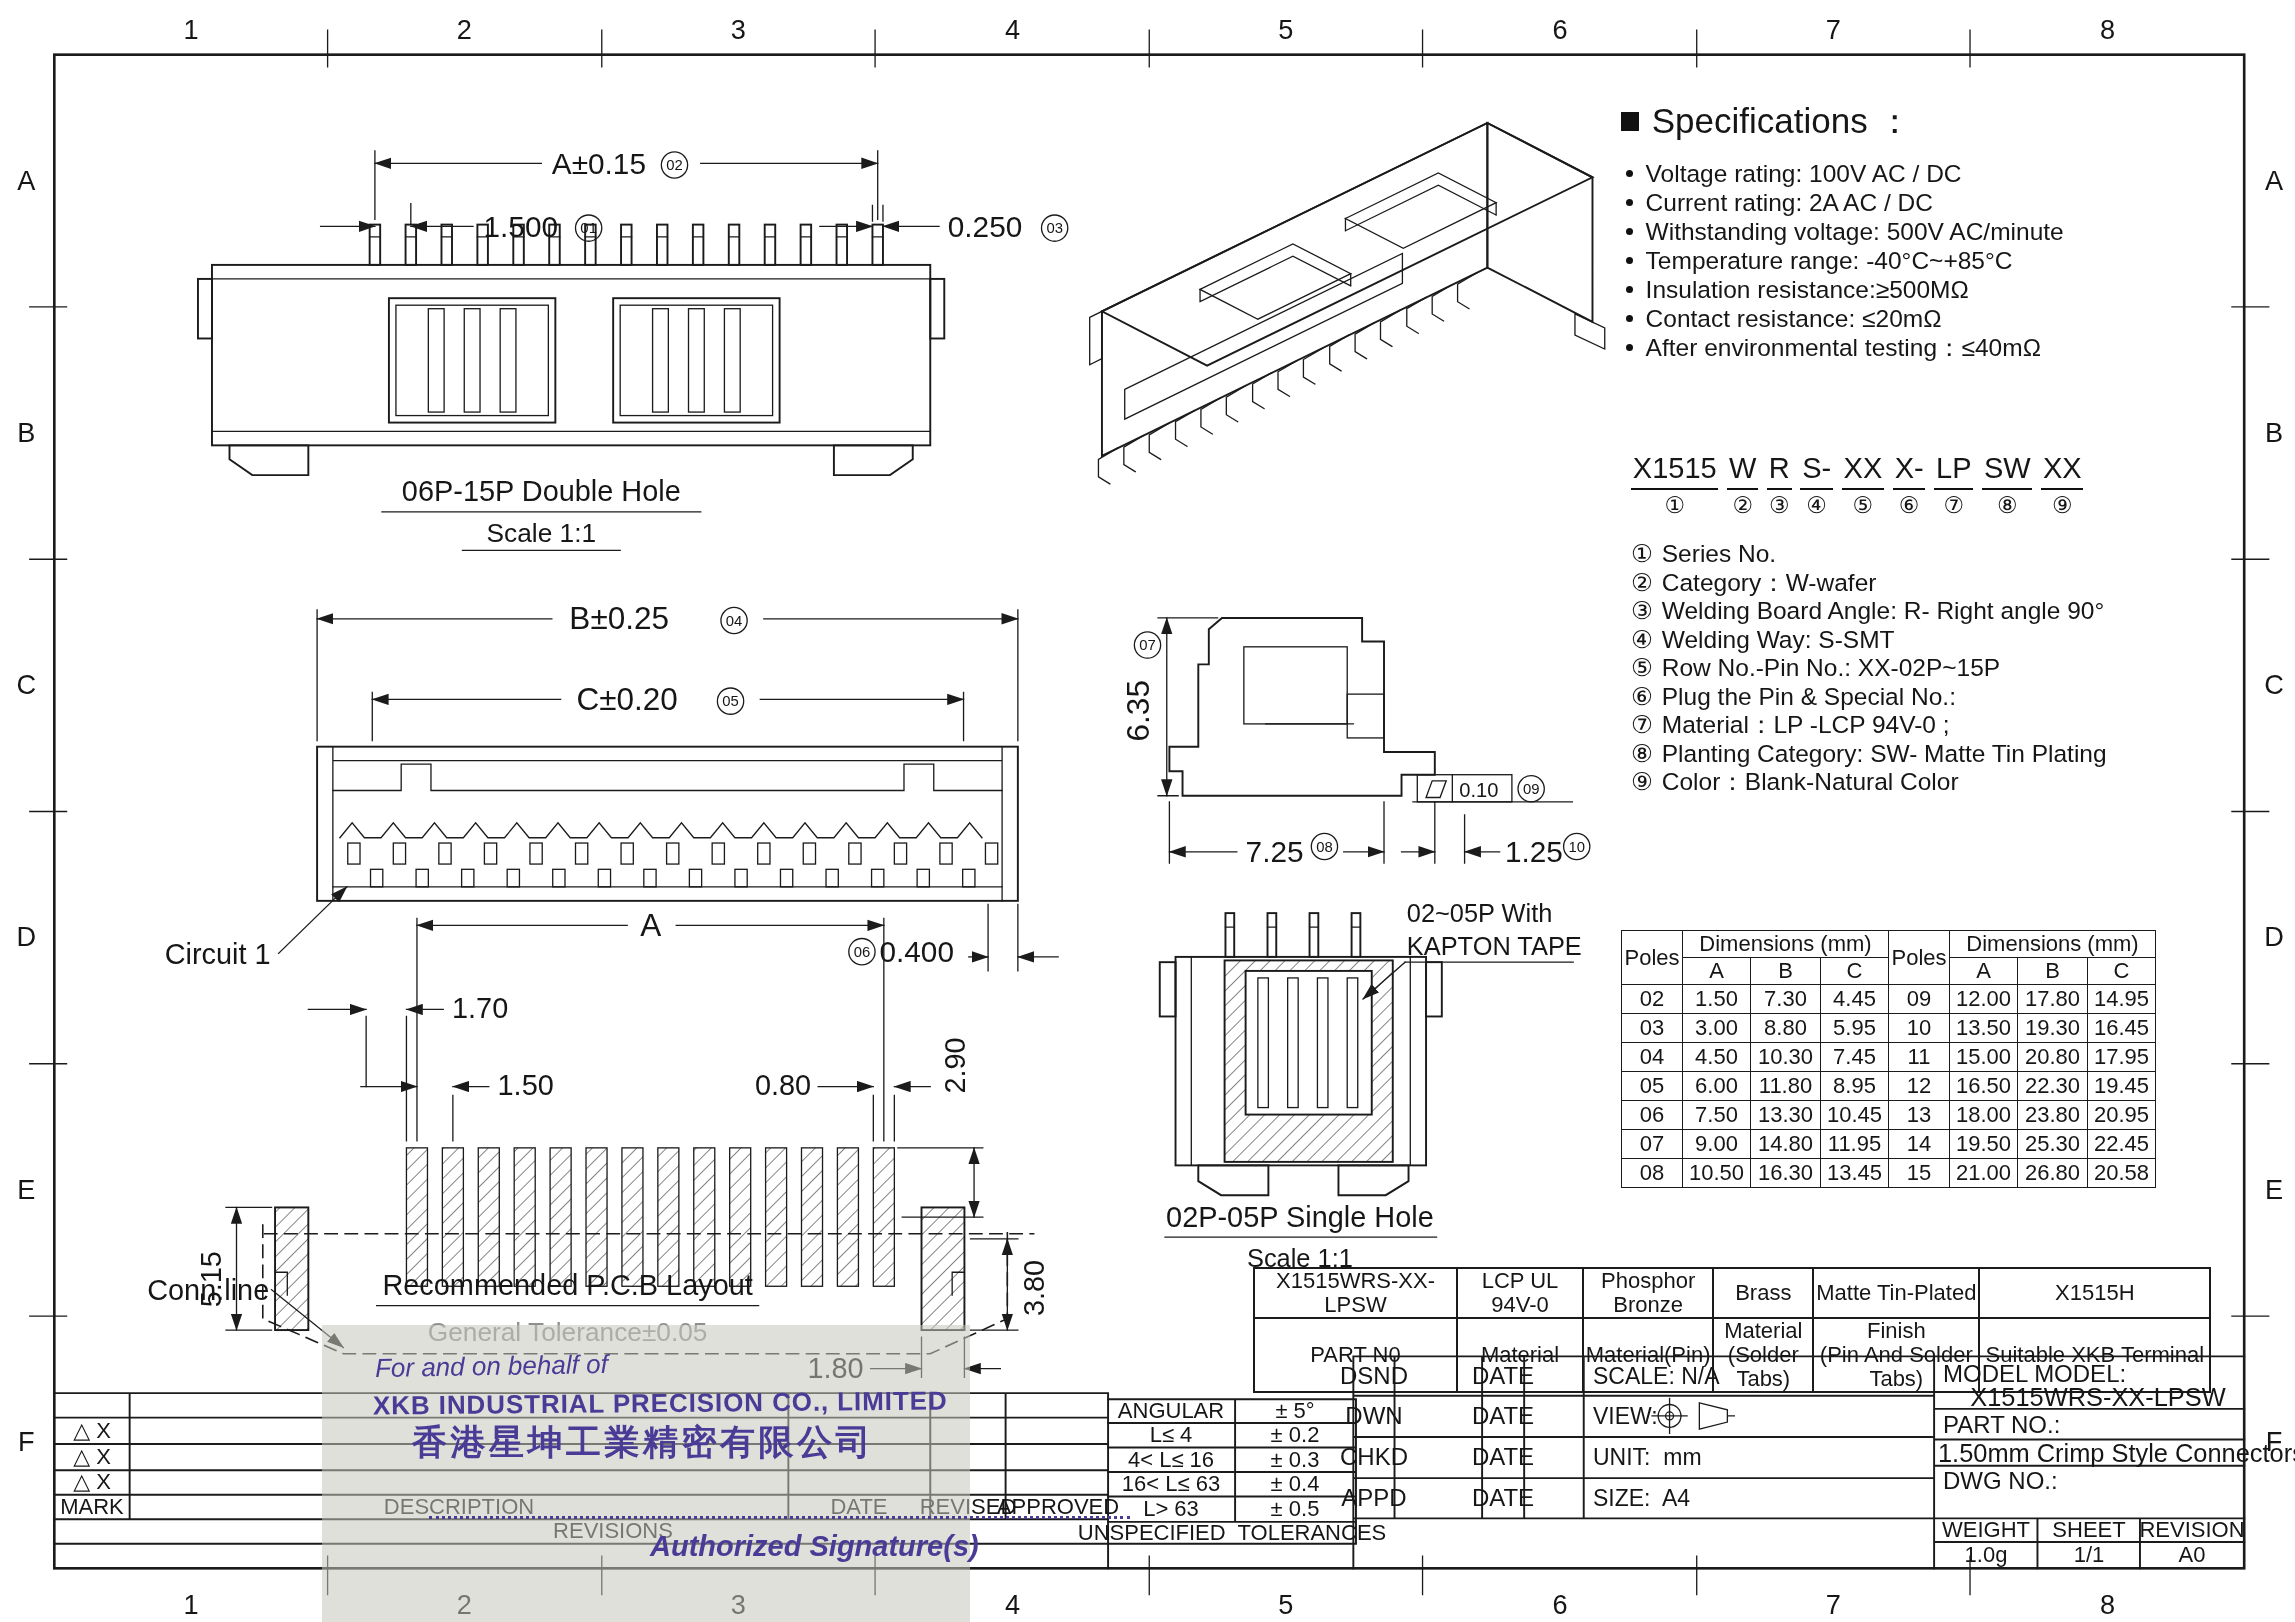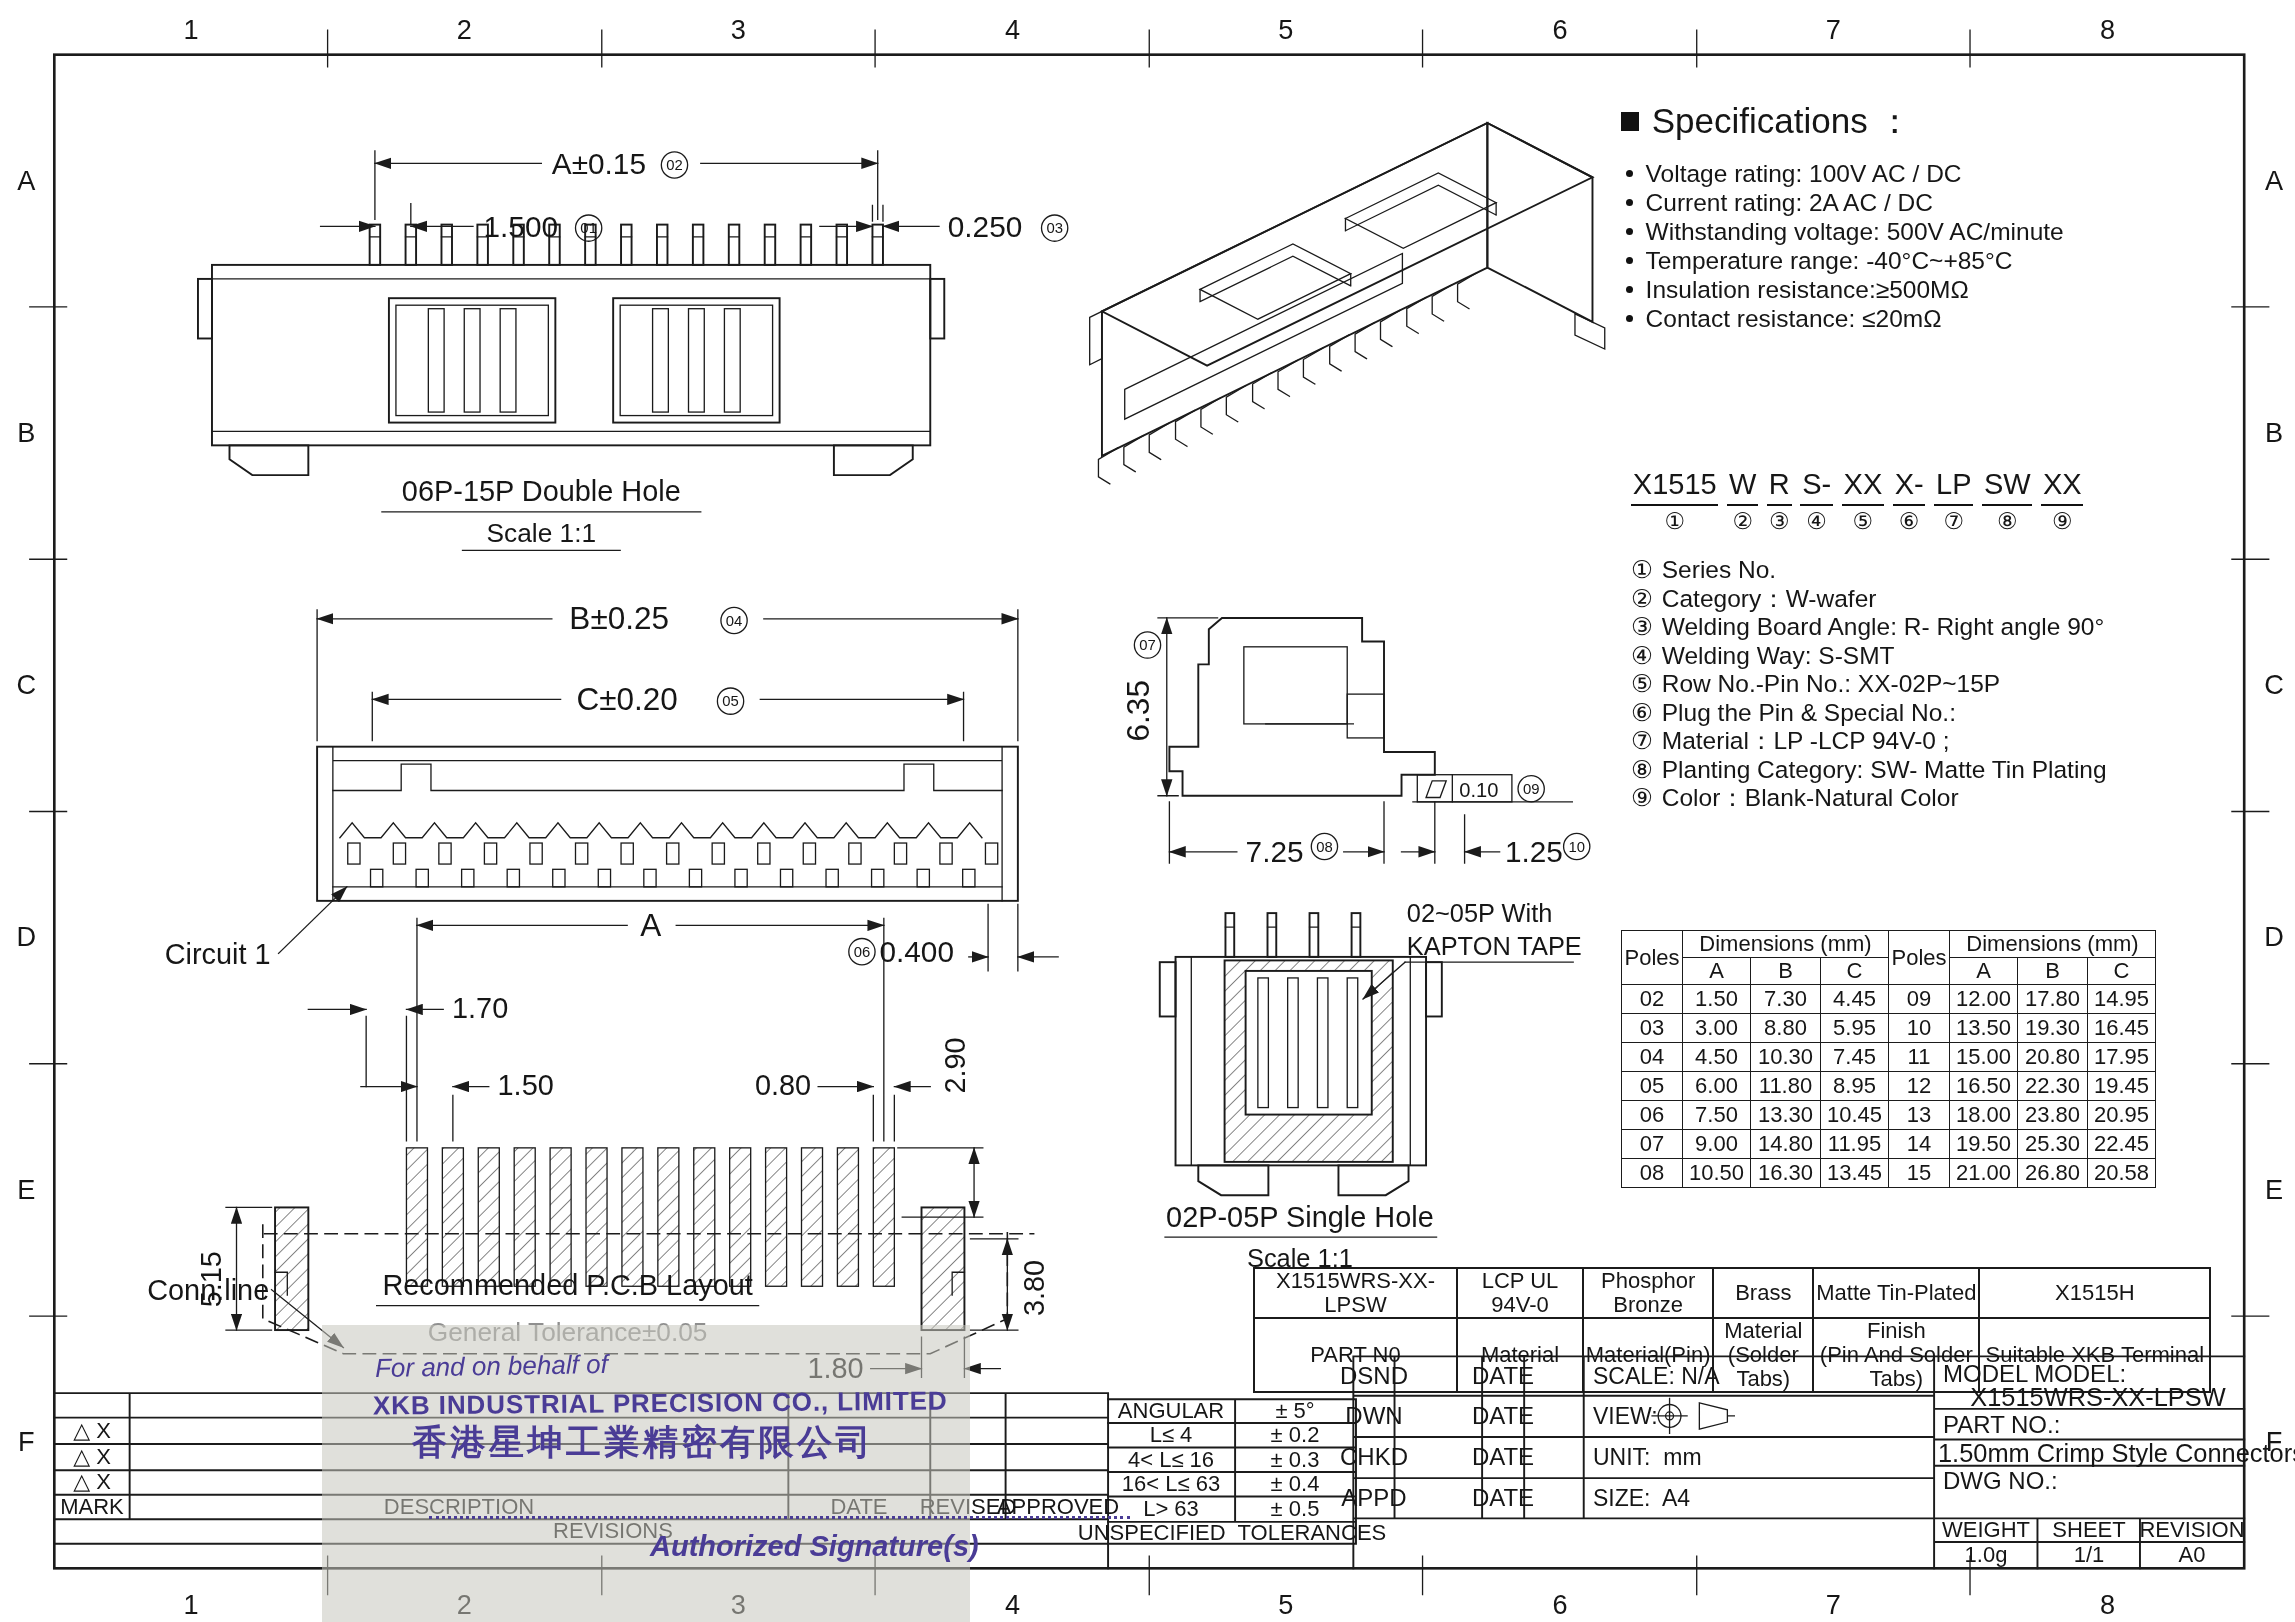--- a/index.html
+++ b/index.html
@@ -23,21 +23,21 @@
   .f27{font-size:24px;} .f29{font-size:25.4px;}
   
   #specs{position:absolute;left:1621px;top:98px;width:613px;}
   #specs .hd{display:flex;align-items:center;gap:12.3px;}
   #specs .sq{width:18.4px;height:18.4px;background:#111;display:inline-block;}
   #specs .ttl{font-size:35px;}
   #specs ul{list-style:none;margin:14px 0 0 5.3px;padding:0;}
   #specs li{display:flex;gap:12.3px;font-size:24.5px;line-height:29px;align-items:flex-start;}
   #specs .blt{width:7px;height:7px;border-radius:50%;background:#111;flex:0 0 7px;margin-top:10.5px;}
   
-  #pcode{position:absolute;left:1631px;top:468px;width:596px;}
+  #pcode{position:absolute;left:1631px;top:452px;width:596px;}
   #pcode .segs{display:flex;gap:8.8px;align-items:flex-end;}
   #pcode .seg{text-align:center;}
   #pcode .seg-t{font-size:29px;border-bottom:2.2px solid #111;padding:0 1.8px 2.6px 1.8px;display:block;}
   #pcode .seg-n{font-size:23px;display:block;margin-top:2.6px;}
   #pcode ol{list-style:none;margin:21px 0 0 0;padding:0;}
   #pcode ol li{font-size:24.5px;line-height:28.5px;display:flex;gap:8.8px;}
   
   #dimstbl{position:absolute;left:1621px;top:930px;}
   #dimstbl table{border-collapse:collapse;table-layout:fixed;}
   #dimstbl td{border:1.8px solid #1b1b1b;text-align:center;vertical-align:middle;
@@ -408,20 +408,24 @@
           <span>Temperature range: -40°C~+85°C</span>
         </li>
     <li>
           <span class="blt"></span>
           <span>Insulation resistance:≥500MΩ</span>
         </li>
     <li>
           <span class="blt"></span>
           <span>Contact resistance: ≤20mΩ</span>
         </li>
+    <li>
+          <span class="blt"></span>
+          <span>After environmental testing：≤40mΩ</span>
+        </li>
   </ul>
 </div>
 
 <div id="pcode">
   <div class="segs">
     <span class="seg">
           <span class="seg-t">X1515</span>
           <span class="seg-n">①</span>
         </span>
     <span class="seg">

